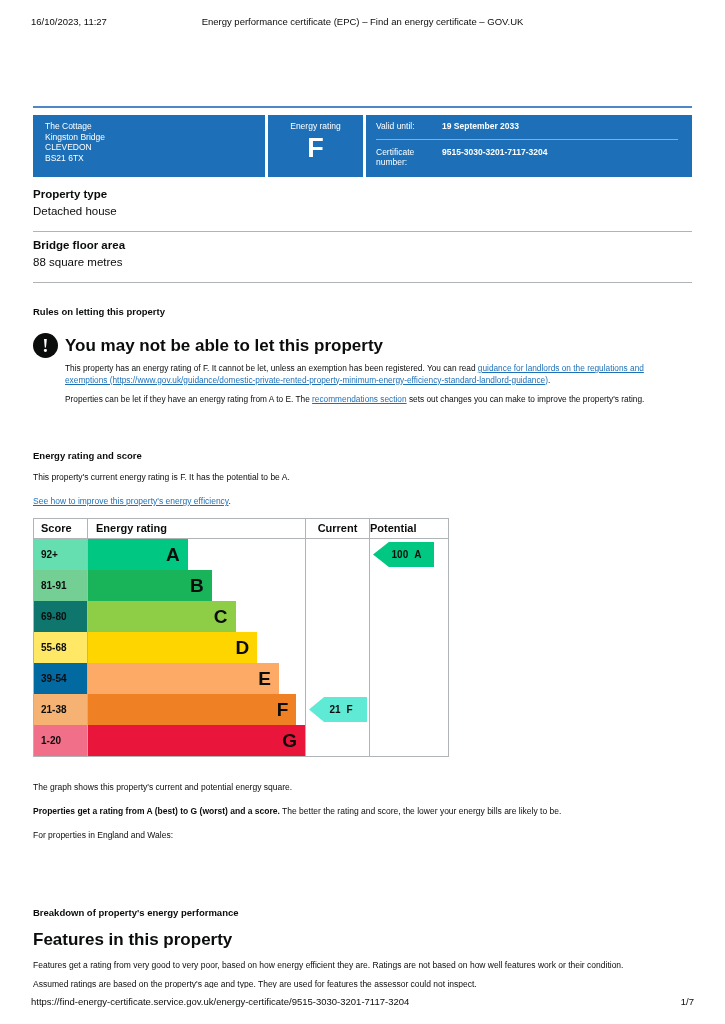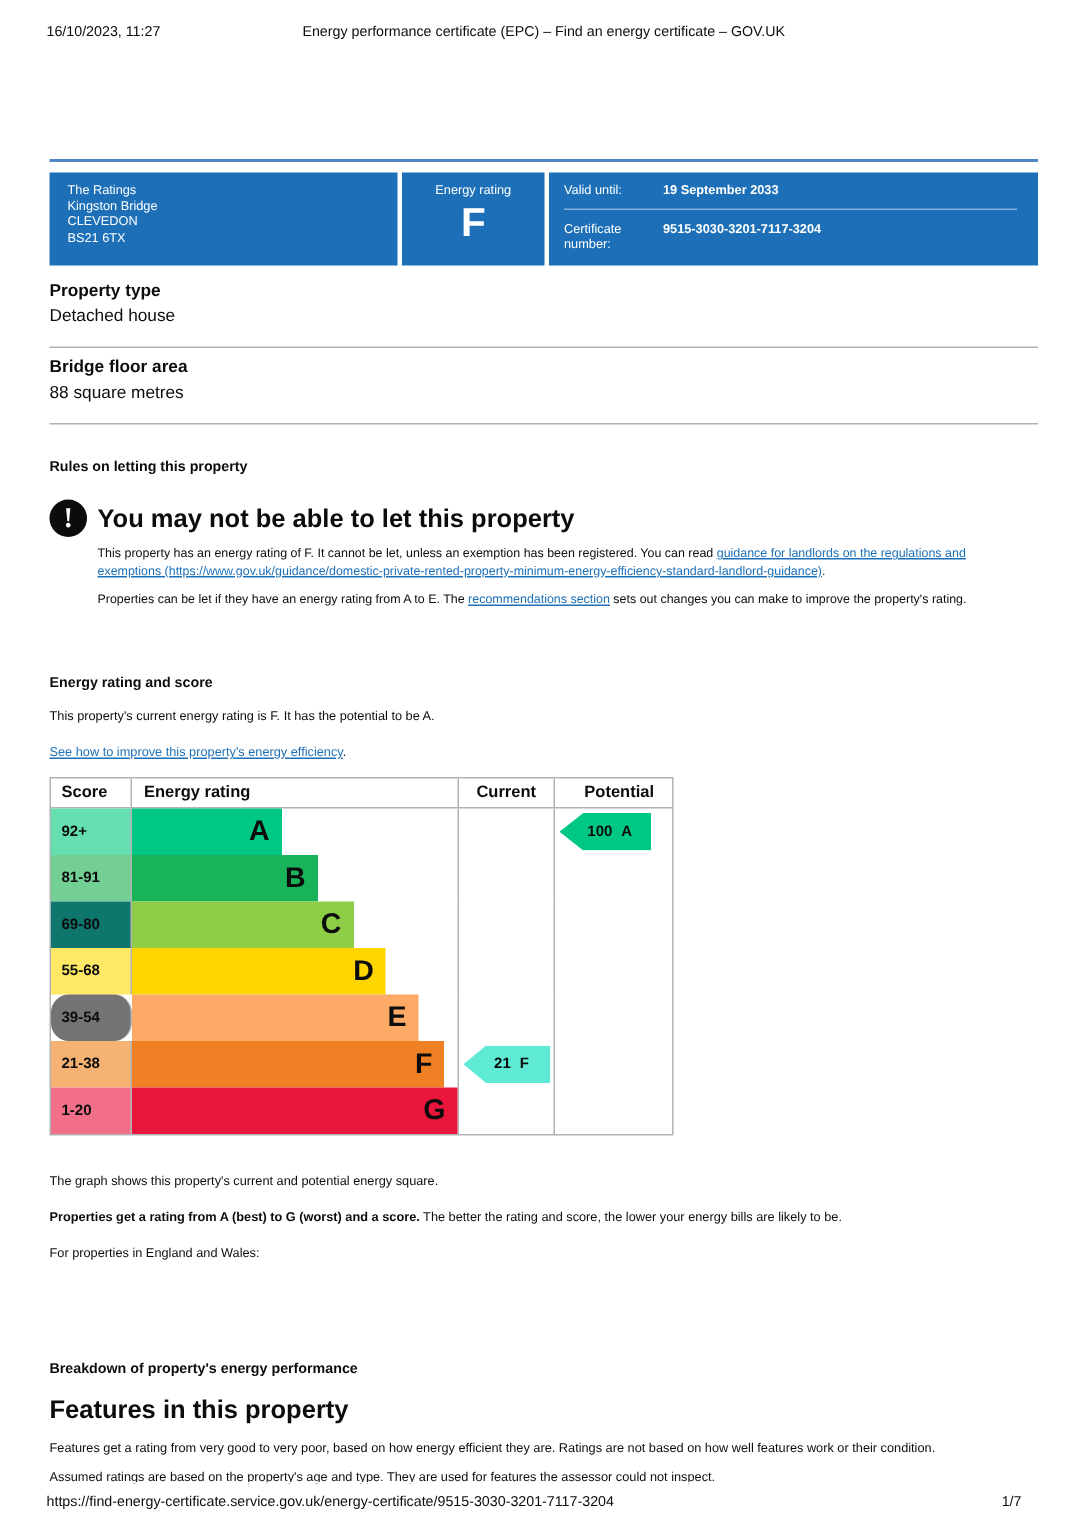--- a/index.html
+++ b/index.html
@@ -226,21 +226,21 @@
   }
   .epc-head > div {
     font-size: 11px;
     font-weight: bold;
     line-height: 19px;
     box-sizing: border-box;
   }
   .eh-score  { width: 54px; padding-left: 7px; border-right: 1px solid #b1b4b6; }
   .eh-rating { width: 218px; padding-left: 8px; border-right: 1px solid #b1b4b6; }
   .eh-curr   { width: 64px; text-align: center; border-right: 1px solid #b1b4b6; }
-  .eh-pot    { width: 66px; text-align: right; }
+  .eh-pot    { width: 66px; text-align: left; }
 
   .epc-body { position: relative; }
   .epc-row {
     display: flex;
     height: 31px;
     position: relative;
   }
   .cell-score {
     width: 54px;
     flex: 0 0 54px;
@@ -335,40 +335,40 @@
   }
   .footer-url {
     position: absolute;
     left: 31px;
     top: 996px;
     font-size: 9.5px;
     white-space: nowrap;
   }
   .footer-page {
     position: absolute;
-    right: 44px;
+    right: 31px;
     top: 996px;
     font-size: 9.5px;
   }
 </style>
 </head>
 <body>
 
 <div class="page">
 
   <div class="print-header">
     <span class="ph-date">16/10/2023, 11:27</span>
     <span class="ph-title">Energy performance certificate (EPC) – Find an energy certificate – GOV.UK</span>
   </div>
 
   <div class="blue-rule"></div>
 
   <div class="banner">
     <div class="banner-cell bc-address">
-      <div class="addr-line">The Ratings</div>
+      <div class="addr-line">The Cottage</div>
       <div class="addr-line">Kingston Bridge</div>
       <div class="addr-line">CLEVEDON</div>
       <div class="addr-line">BS21 6TX</div>
     </div>
     <div class="banner-cell bc-rating">
       <div class="er-label">Energy rating</div>
       <div class="er-letter">F</div>
     </div>
     <div class="banner-cell bc-meta">
       <div class="meta-row">
@@ -461,21 +461,21 @@
           <div class="cell-score" style="background: rgb(255, 232, 102);">55-68</div>
           <div class="cell-bar">
             <div class="bar" style="background: rgb(255, 213, 0); width: 78%;">
               <span class="bar-letter">D</span>
             </div>
           </div>
           <div class="cell-curr"></div>
           <div class="cell-pot"></div>
         </div>
         <div class="epc-row">
-          <div class="cell-score" style="background: #737373; border-radius: 12px;">39-54</div>
+          <div class="cell-score" style="background: #0369a1;">39-54</div>
           <div class="cell-bar">
             <div class="bar" style="background: rgb(252, 170, 101); width: 88%;">
               <span class="bar-letter">E</span>
             </div>
           </div>
           <div class="cell-curr"></div>
           <div class="cell-pot"></div>
         </div>
         <div class="epc-row">
           <div class="cell-score" style="background: rgb(245, 178, 114);">21-38</div>

